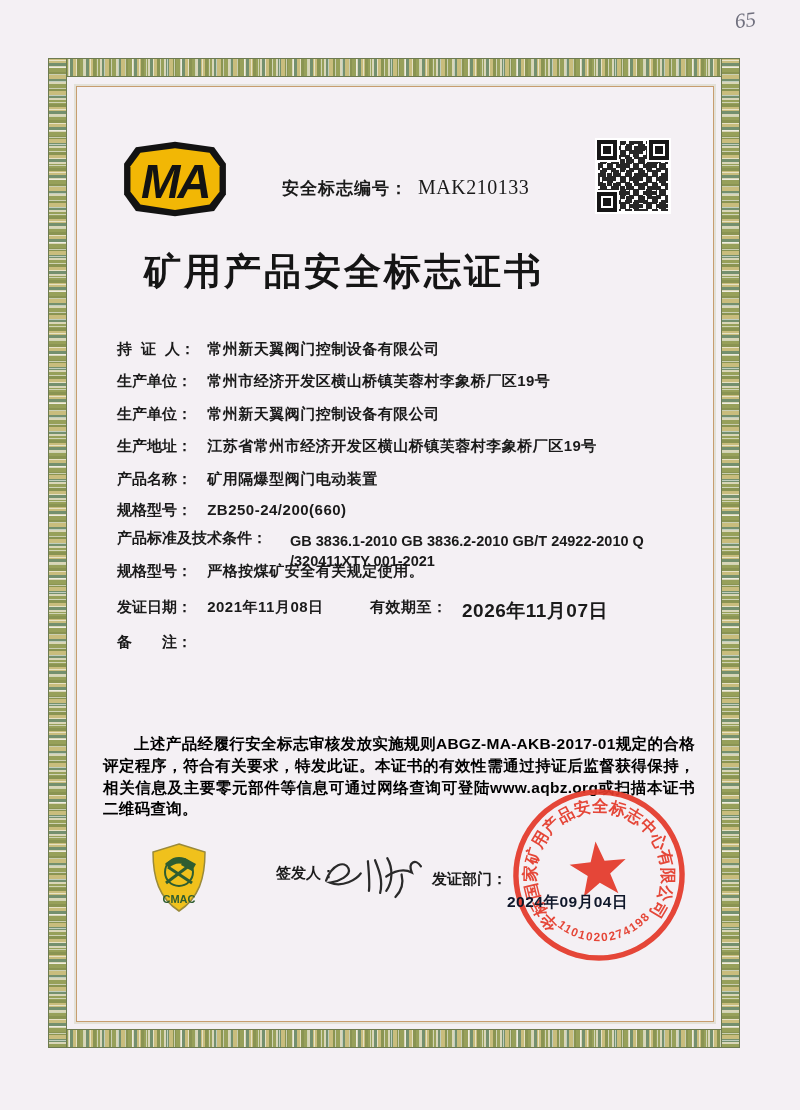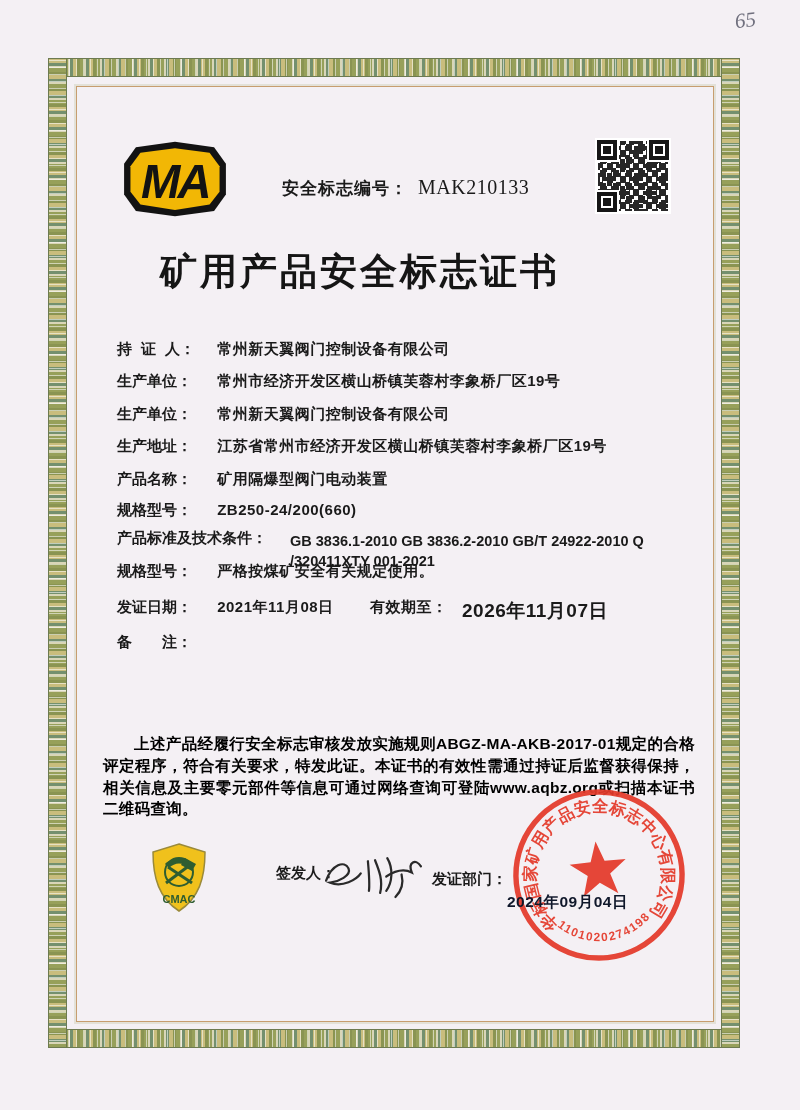--- a/index.html
+++ b/index.html
@@ -44,27 +44,27 @@
     background:
       conic-gradient(#1c1c1c 90deg, transparent 90deg 180deg, #1c1c1c 180deg 270deg, transparent 270deg) 0 0/9px 9px,
       conic-gradient(transparent 90deg, #1c1c1c 90deg 180deg, transparent 180deg 270deg, #1c1c1c 270deg) 2px 3px/13px 13px;
   }
   .finder{position:absolute;width:12px;height:12px;border:4px solid #161616;background:#fff;box-shadow:0 0 0 2px #fff;}
   .finder::before{content:"";position:absolute;left:2px;top:2px;width:8px;height:8px;background:#161616;}
   .finder.tl{left:2px;top:2px;} .finder.tr{right:2px;top:2px;} .finder.bl{left:2px;bottom:2px;}
 
   .title{
     left:0;top:247px;width:688px;text-align:center;
-    font-size:37px;font-weight:bold;letter-spacing:3px;color:#151515;margin-left:16px;
+    font-size:37px;font-weight:bold;letter-spacing:3px;color:#151515;
   }
 
   
   .row{position:absolute;left:117px;font-size:15px;font-weight:bold;white-space:nowrap;}
   .lab{display:inline-block;min-width:86px;font-family:Liberation Mono, monospace;}
-  .val{letter-spacing:.5px;margin-left:10px;}
+  .val{letter-spacing:.5px;}
   .std-label{left:117px;top:529px;font-size:15px;font-weight:bold;}
   .std-value{left:290px;top:532px;width:380px;font-size:14.5px;font-weight:bold;line-height:19.5px;white-space:normal;letter-spacing:0;}
   .date-val{position:absolute;letter-spacing:.5px;}
 
   .statement{
     left:103px;top:733px;width:592px;font-size:15.5px;font-weight:bold;
     line-height:21.8px;text-indent:2em;text-align:justify;letter-spacing:.3px;color:#000000;
   }
 
   

